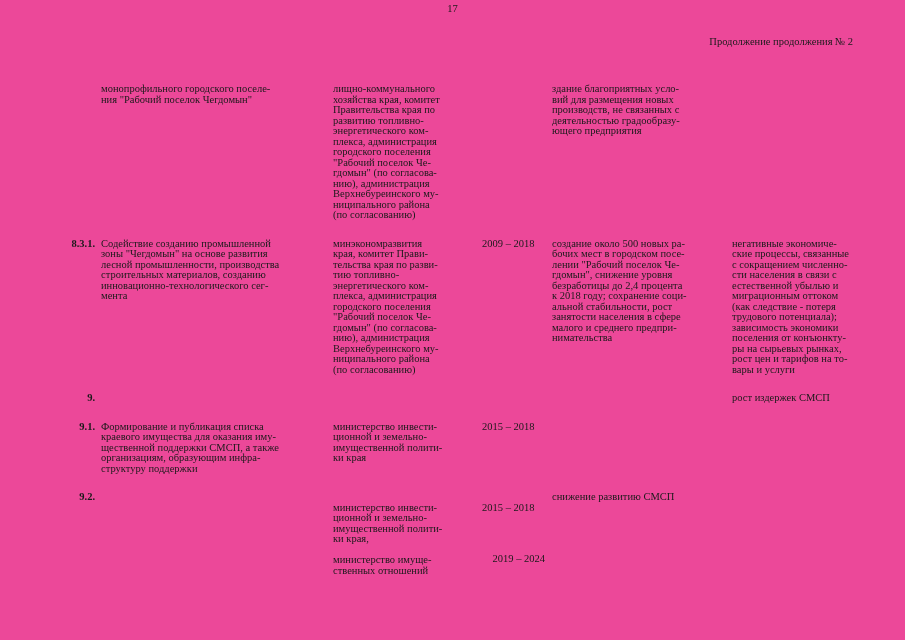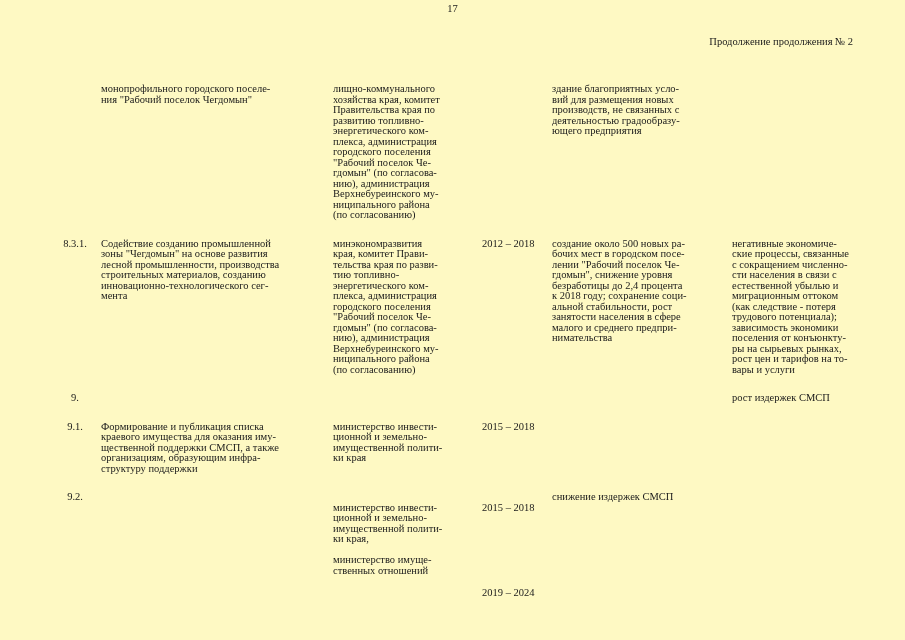--- a/index.html
+++ b/index.html
@@ -4,21 +4,21 @@
 <style>
   html, body {
     margin: 0;
     padding: 0;
     background: #ffffff;
   }
   .page {
     position: relative;
     width: 905px;
     height: 640px;
-    background: #fef9c3;
+    background: #ec4899;
     overflow: hidden;
     font-family: "Liberation Serif", "DejaVu Serif", serif;
     font-size: 10.5px;
     line-height: 10.5px;
     color: #1a1a1a;
   }
   .page-number {
     position: absolute;
     top: 4px;
     left: 0;
@@ -40,28 +40,28 @@
   .row {
     display: grid;
     grid-template-columns: 40px 6px 229px 3px 145px 4px 63px 7px 176px 4px 168px;
     align-items: start;
   }
   .row-1 { margin-top: 84px; }
   .row + .row { margin-top: 18px; }
   .cell {
     white-space: pre-line;
   }
-  .cell-num   { grid-column: 1;  text-align: center; }
+  .cell-num   { grid-column: 1;  text-align: right; font-weight: bold; }
   .cell-meas  { grid-column: 3; }
   .cell-exec  { grid-column: 5; }
   .cell-dates { grid-column: 7; }
   .cell-res   { grid-column: 9; }
   .cell-risk  { grid-column: 11; }
   .exec-second { }
-  .dates-second { margin-top: 64px; }
+  .dates-second { margin-top: 30px; text-align: right; }
 </style>
 </head>
 <body>
 
 <div class="page">
 
   <div class="page-number">17</div>
   <div class="continuation">Продолжение продолжения № 2</div>
 
   <div class="doc-table">
@@ -106,21 +106,21 @@
 тию топливно-
 энергетического ком-
 плекса, администрация
 городского поселения
 "Рабочий поселок Че-
 гдомын" (по согласова-
 нию), администрация
 Верхнебуреинского му-
 ниципального района
 (по согласованию)</div>
-      <div class="cell cell-dates">2012 – 2018</div>
+      <div class="cell cell-dates">2009 – 2018</div>
       <div class="cell cell-res">создание около 500 новых ра-
 бочих мест в городском посе-
 лении "Рабочий поселок Че-
 гдомын", снижение уровня
 безработицы до 2,4 процента
 к 2018 году; сохранение соци-
 альной стабильности, рост
 занятости населения в сфере
 малого и среднего предпри-
 нимательства</div>
@@ -169,18 +169,18 @@
 ционной и земельно-
 имущественной полити-
 ки края,</div>
         <div class="exec-second">министерство имуще-
 ственных отношений</div>
       </div>
       <div class="cell cell-dates">
         <div>2015 – 2018</div>
         <div class="dates-second">2019 – 2024</div>
       </div>
-      <div class="cell cell-res">снижение издержек СМСП</div>
+      <div class="cell cell-res">снижение развитию СМСП</div>
       <div class="cell cell-risk"></div>
     </div>
 
   </div>
 </div>
 
 </body></html>

